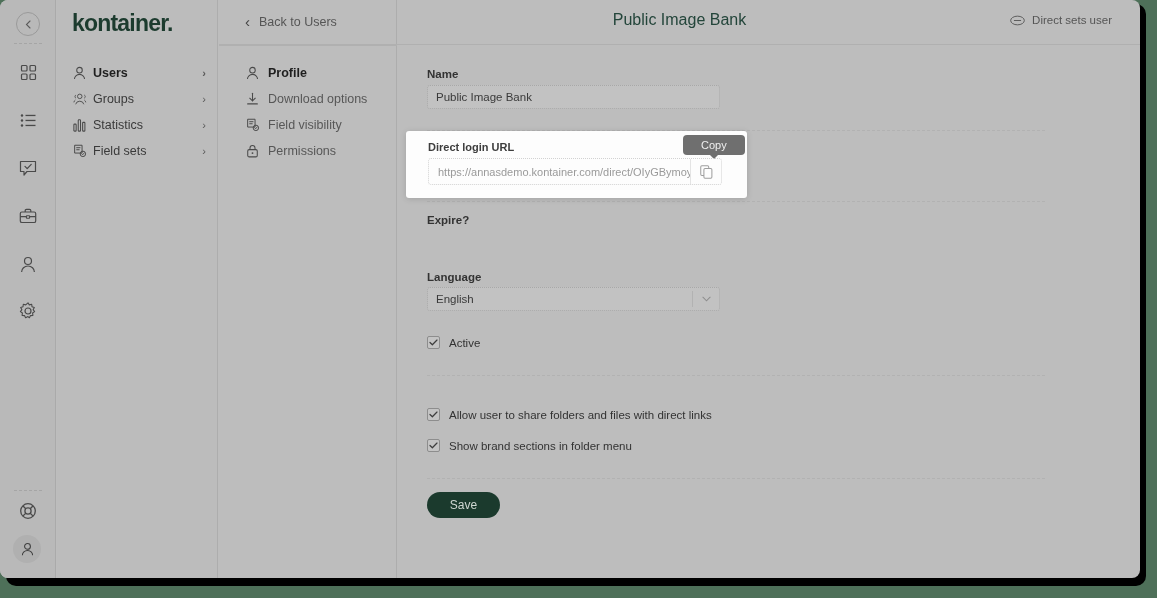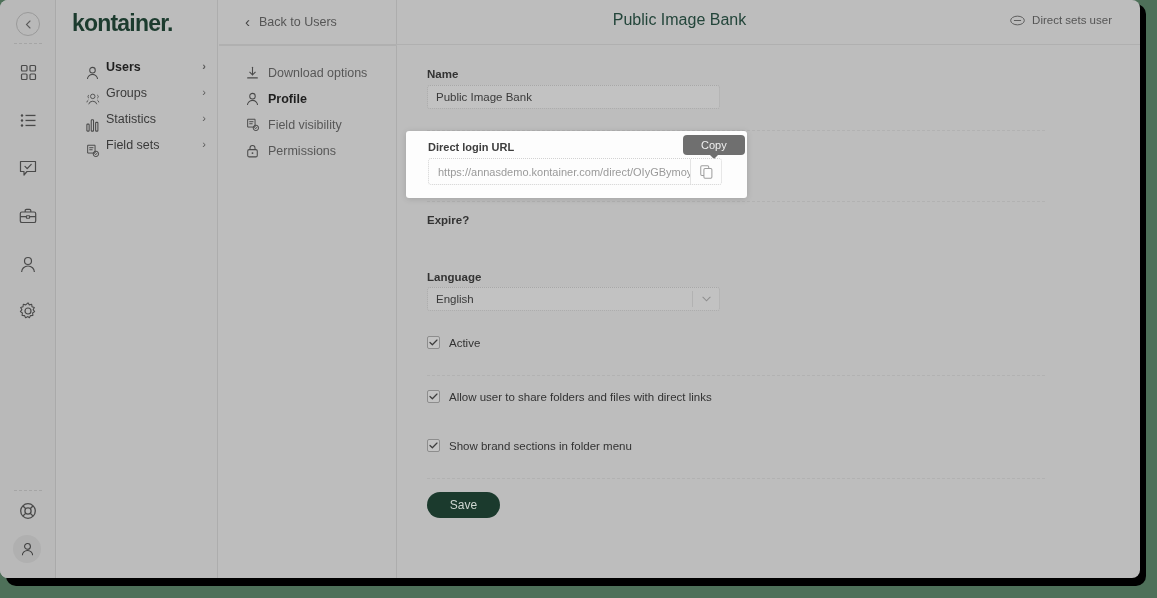--- a/index.html
+++ b/index.html
@@ -83,22 +83,22 @@
     position: absolute; left: 15px; top: 10px;
     font-size: 23px;
     font-weight: 700;
     letter-spacing: -0.8px;
     color: #1c3b2e;
   }
   .nav1-list { position: absolute; left: 0; top: 60px; width: 161px; }
   .nav1-item {
     position: relative;
     height: 25px;
-    display: flex; 
-    padding: 0 12px 0 29px;
+    display: flex; align-items: center;
+    padding: 0 12px 0 16px;
     color: #3a3a3a;
     font-size: 12.5px;
     margin-bottom: 1px;
   }
   .nav1-item.active { color: #1f1f1f; font-weight: 600; }
   .nav1-item .ni { width: 20px; display: flex; align-items: center; color: #4a4a4a; }
   .nav1-item .nl { flex: 1; }
   .nav1-item .chev { color: #5a5a5a; font-size: 11px; }
 
   
@@ -394,39 +394,39 @@
           <span class="chev">›</span>
         </div>
 
       </div>
     </div>
 
     <div class="nav2">
       <div class="nav2-top-border"></div>
       <div class="nav2-list">
 
+        <div class="nav2-item active">
+          <span class="ni">
+            <svg width="13" height="14" viewBox="0 0 16 17">
+              <circle cx="8" cy="5" r="3.4" fill="none" stroke="currentColor" stroke-width="1.3"></circle>
+              <path d="M1.8 16 a6.2 5.8 0 0 1 12.4 0" fill="none" stroke="currentColor" stroke-width="1.3"></path>
+            </svg>
+          </span>
+          <span>Profile</span>
+        </div>
+
         <div class="nav2-item">
           <span class="ni">
             <svg width="13" height="14" viewBox="0 0 16 16">
               <path d="M8 1 V10" stroke="currentColor" stroke-width="1.3" stroke-linecap="round"></path>
               <path d="M4.6 7 L8 10.4 L11.4 7" fill="none" stroke="currentColor" stroke-width="1.3" stroke-linecap="round" stroke-linejoin="round"></path>
               <path d="M2 14 H14" stroke="currentColor" stroke-width="1.3" stroke-linecap="round"></path>
             </svg>
           </span>
           <span>Download options</span>
-        </div>
-
-        <div class="nav2-item active">
-          <span class="ni">
-            <svg width="13" height="14" viewBox="0 0 16 17">
-              <circle cx="8" cy="5" r="3.4" fill="none" stroke="currentColor" stroke-width="1.3"></circle>
-              <path d="M1.8 16 a6.2 5.8 0 0 1 12.4 0" fill="none" stroke="currentColor" stroke-width="1.3"></path>
-            </svg>
-          </span>
-          <span>Profile</span>
         </div>
 
         <div class="nav2-item">
           <span class="ni">
             <svg width="14" height="14" viewBox="0 0 17 17">
               <path d="M2 1.5 H11 V11 H2 Z" fill="none" stroke="currentColor" stroke-width="1.2"></path>
               <path d="M4 4.5 H9 M4 7 H8" stroke="currentColor" stroke-width="1.2"></path>
               <circle cx="12" cy="12" r="3.3" fill="none" stroke="currentColor" stroke-width="1.2"></circle>
               <path d="M10.6 12 L11.7 13.1 L13.6 10.9" fill="none" stroke="currentColor" stroke-width="1.1" stroke-linecap="round"></path>
             </svg>
@@ -493,21 +493,21 @@
         <span class="cbox">
           <svg width="9" height="7" viewBox="0 0 10 8">
                 <path d="M1 4 L3.7 6.6 L9 1.2" fill="none" stroke="currentColor" stroke-width="1.4" stroke-linecap="round" stroke-linejoin="round"></path>
               </svg>
         </span>
         <span>Active</span>
       </div>
 
       <div class="hr" style="top:329px;"></div>
 
-      <div class="check-row" style="top:344px;justify-content:flex-end;">
+      <div class="check-row" style="top:362px;justify-content:flex-end;">
         <span class="cbox">
           <svg width="9" height="7" viewBox="0 0 10 8">
                 <path d="M1 4 L3.7 6.6 L9 1.2" fill="none" stroke="currentColor" stroke-width="1.4" stroke-linecap="round" stroke-linejoin="round"></path>
               </svg>
         </span>
         <span>Allow user to share folders and files with direct links</span>
       </div>
 
       <div class="check-row" style="top:393px;">
         <span class="cbox">

